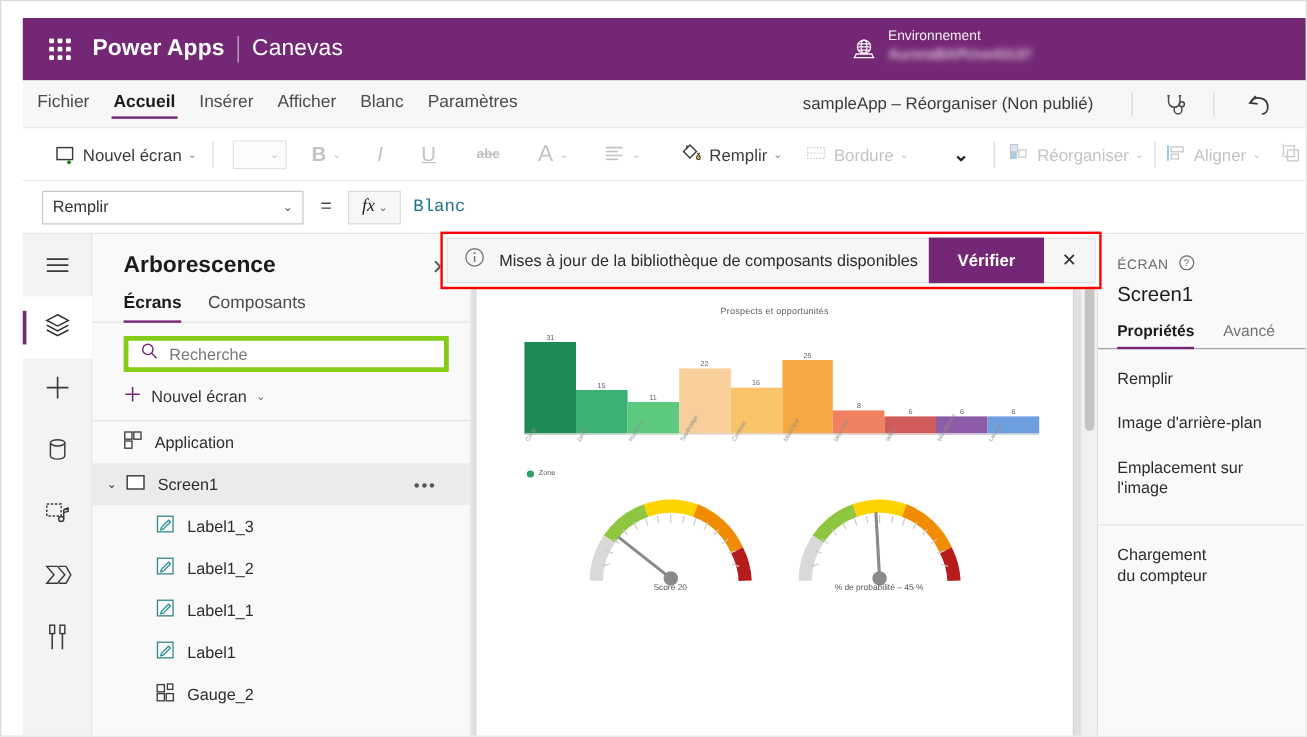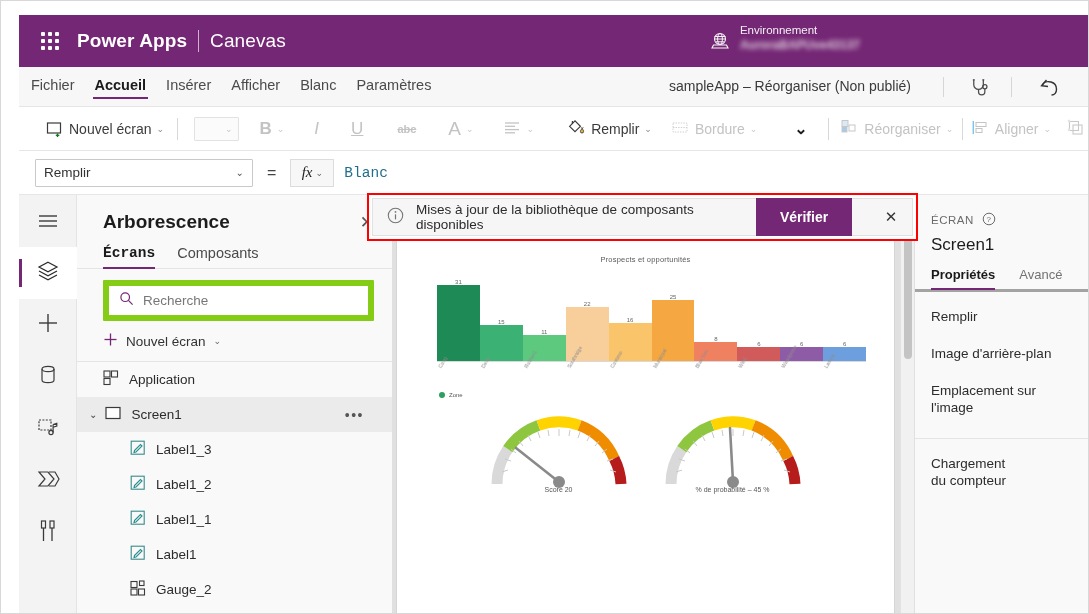--- a/index.html
+++ b/index.html
@@ -182,28 +182,28 @@
   .tree-title { font-size: 19px; font-weight: 600; color: #1c1c1c; }
   .tree-close { font-size: 17px; color: #555; cursor: pointer; line-height: 1; }
   .tree-tabs {
     display: flex; gap: 22px; padding: 6px 0 0 26px;
     border-bottom: 1px solid #e4e4e4;
   }
   .tree-tab {
     font-size: 14.5px; color: #4a4a4a; padding-bottom: 7px;
     position: relative; cursor: pointer;
   }
-  .tree-tab.active { color: #1a1a1a; font-weight: 700; font-family: Liberation Mono, monospace; }
+  .tree-tab.active { color: #1a1a1a; font-weight: 700; }
   .tree-tab.active::after {
     content: ""; position: absolute; left: 0; right: 0; bottom: -1px;
     height: 2px; background: #742774;
   }
   .search {
-    margin: 11px 18px 0 26px; height: 41px;
-    border: 6px solid #84cc16; background: #fff; border-radius: 1px;
+    margin: 11px 18px 0 26px; height: 30px;
+    border: 4px solid #84cc16; background: #fff; border-radius: 1px;
     display: flex; align-items: center; gap: 9px; padding: 0 10px;
   }
   .search-ph { font-size: 13.5px; color: #777; }
   .newscreen {
     display: flex; align-items: center; gap: 8px;
     padding: 11px 0 11px 26px; font-size: 13.5px; color: #333;
     border-bottom: 1px solid #e4e4e4; cursor: pointer;
   }
   .newscreen .chev { font-size: 9px; color: #666; }
   .tree-row {
@@ -248,41 +248,41 @@
     position: absolute; left: 3px; top: 3px; right: 3px; height: 38px;
     background: #f6f6f6; border: 1px solid #e1e1e1;
     display: flex; align-items: center;
   }
   .banner-ico { margin-left: 14px; margin-right: 12px; }
   .banner-text { font-size: 13.5px; color: #2b2b2b; flex: 1; }
   .banner-btn {
     height: 38px; min-width: 96px; background: #742774; color: #fff;
     display: flex; align-items: center; justify-content: center;
     font-size: 14px; font-weight: 600; cursor: pointer;
-    margin-right: 18px;
+    margin-right: 0;
   }
   .banner-close {
     width: 42px; height: 38px; display: flex; align-items: center;
     justify-content: center; font-size: 15px; color: #333; cursor: pointer;
   }
 
   
   .props {
     position: absolute; right: 0; top: 0; width: 176px; height: 420px;
     background: #f9f9f9; border-left: 1px solid #e0e0e0;
   }
   .props-kicker {
     display: flex; align-items: center; gap: 8px;
     padding: 17px 0 0 16px; font-size: 11.5px; color: #6b6b6b;
     letter-spacing: .5px;
   }
   .props-name { padding: 7px 0 0 16px; font-size: 17px; color: #1c1c1c; }
   .props-tabs {
     display: flex; gap: 24px; padding: 12px 0 0 16px;
-    border-bottom: 3px solid #a3a3a3;
+    border-bottom: 1px solid #a3a3a3;
   }
   .props-tab {
     font-size: 13px; color: #737373; padding-bottom: 7px;
     position: relative; cursor: pointer;
   }
   .props-tab.active { color: #1a1a1a; font-weight: 700; }
   .props-tab.active::after {
     content: ""; position: absolute; left: 0; right: 0; bottom: -1px;
     height: 2.5px; background: #742774;
   }

